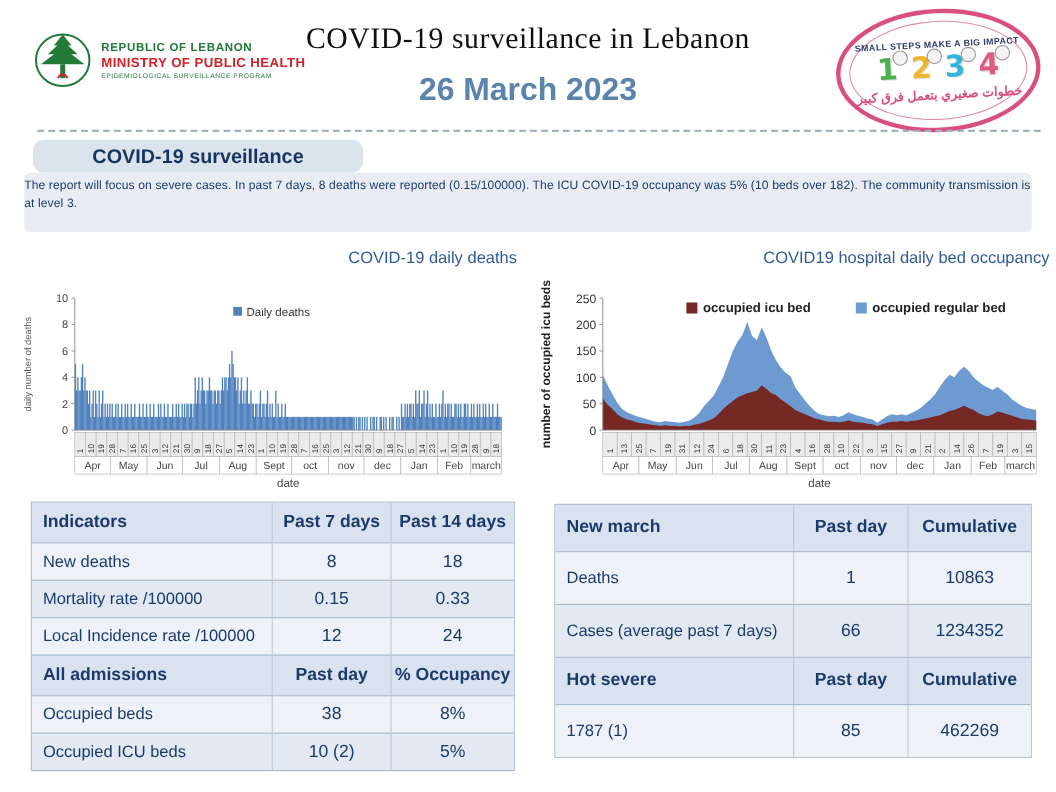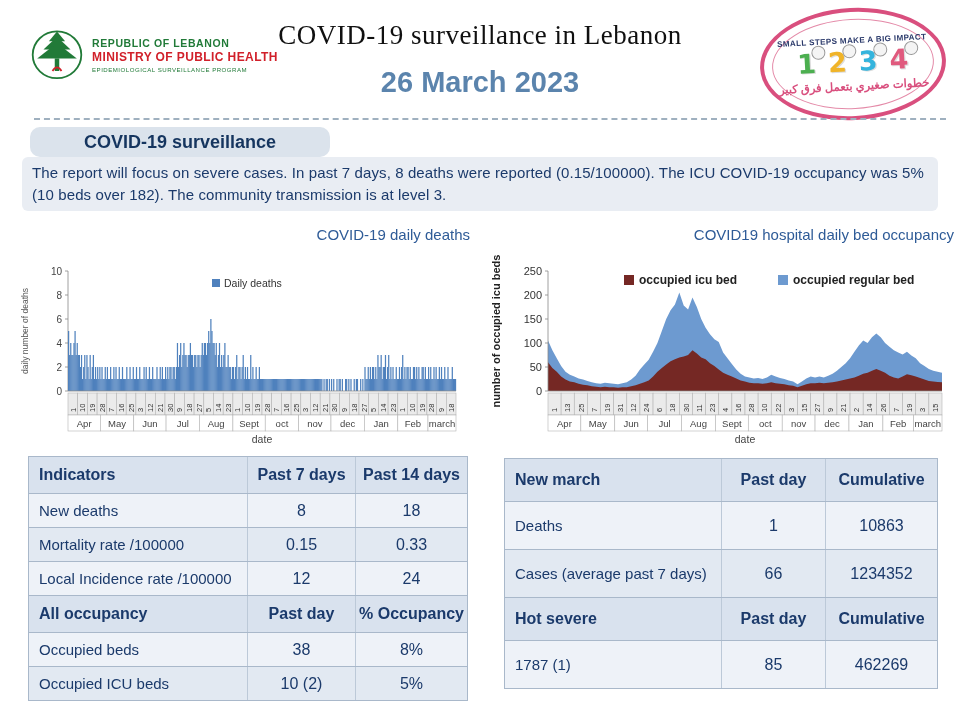--- a/index.html
+++ b/index.html
@@ -26,22 +26,22 @@
         text-shadow:1px 1px 0 #ddd;position:relative;}
   .stamp-num .mini{position:absolute;top:-4px;right:-10px;width:12px;height:12px;border-radius:50%;
         border:1px solid #999;background:#f4f4f4;}
   .stamp-arabic{font-size:11.5px;font-weight:bold;color:#d94f7e;direction:rtl;}
   .divider{position:absolute;left:34px;right:14px;top:118px;border-top:2px dashed #9fb0bf;}
   
   .sec-label{position:absolute;left:30px;top:127px;width:300px;height:30px;background:#dbe3ec;
         border-radius:10px;display:flex;align-items:center;justify-content:center;
         font-size:18px;font-weight:bold;color:#15355f;}
   .sec-body{position:absolute;left:22px;right:22px;top:157px;height:54px;background:#e9edf3;
-        border-radius:6px;padding:5px 10px;box-sizing:border-box;
-        font-size:15px;font-weight:500;color:#1b3a6b;line-height:1.45;letter-spacing:.1px;}
+        border-radius:6px;padding:5px 0;box-sizing:border-box;
+        font-size:11px;font-weight:500;color:#1b3a6b;line-height:1.45;letter-spacing:.1px;}
   
   .chart{position:absolute;top:226px;}
   #chart-left{left:16px;width:454px;}
   #chart-right{left:486px;width:468px;}
   .chart-title{text-align:right;font-size:15px;color:#2e5b97;margin-bottom:2px;}
   svg text{font-family:"Liberation Sans",sans-serif;}
   
   .tbl{position:absolute;border:1px solid #a9b8ca;}
   #tbl-left{left:28px;top:456px;width:438px;}
   #tbl-right{left:504px;top:458px;width:432px;}
@@ -697,21 +697,21 @@
         <div class="t-cell">Mortality rate /100000</div>
         <div class="t-cell">0.15</div>
         <div class="t-cell">0.33</div>
       </div>
       <div class="t-row row-a">
         <div class="t-cell">Local Incidence rate /100000</div>
         <div class="t-cell">12</div>
         <div class="t-cell">24</div>
       </div>
       <div class="t-row hdr row-hdr">
-        <div class="t-cell">All occupancy</div>
+        <div class="t-cell">All admissions</div>
         <div class="t-cell">Past day</div>
         <div class="t-cell">% Occupancy</div>
       </div>
       <div class="t-row row-a">
         <div class="t-cell">Occupied beds</div>
         <div class="t-cell">38</div>
         <div class="t-cell">8%</div>
       </div>
       <div class="t-row row-b">
         <div class="t-cell">Occupied ICU beds</div>

